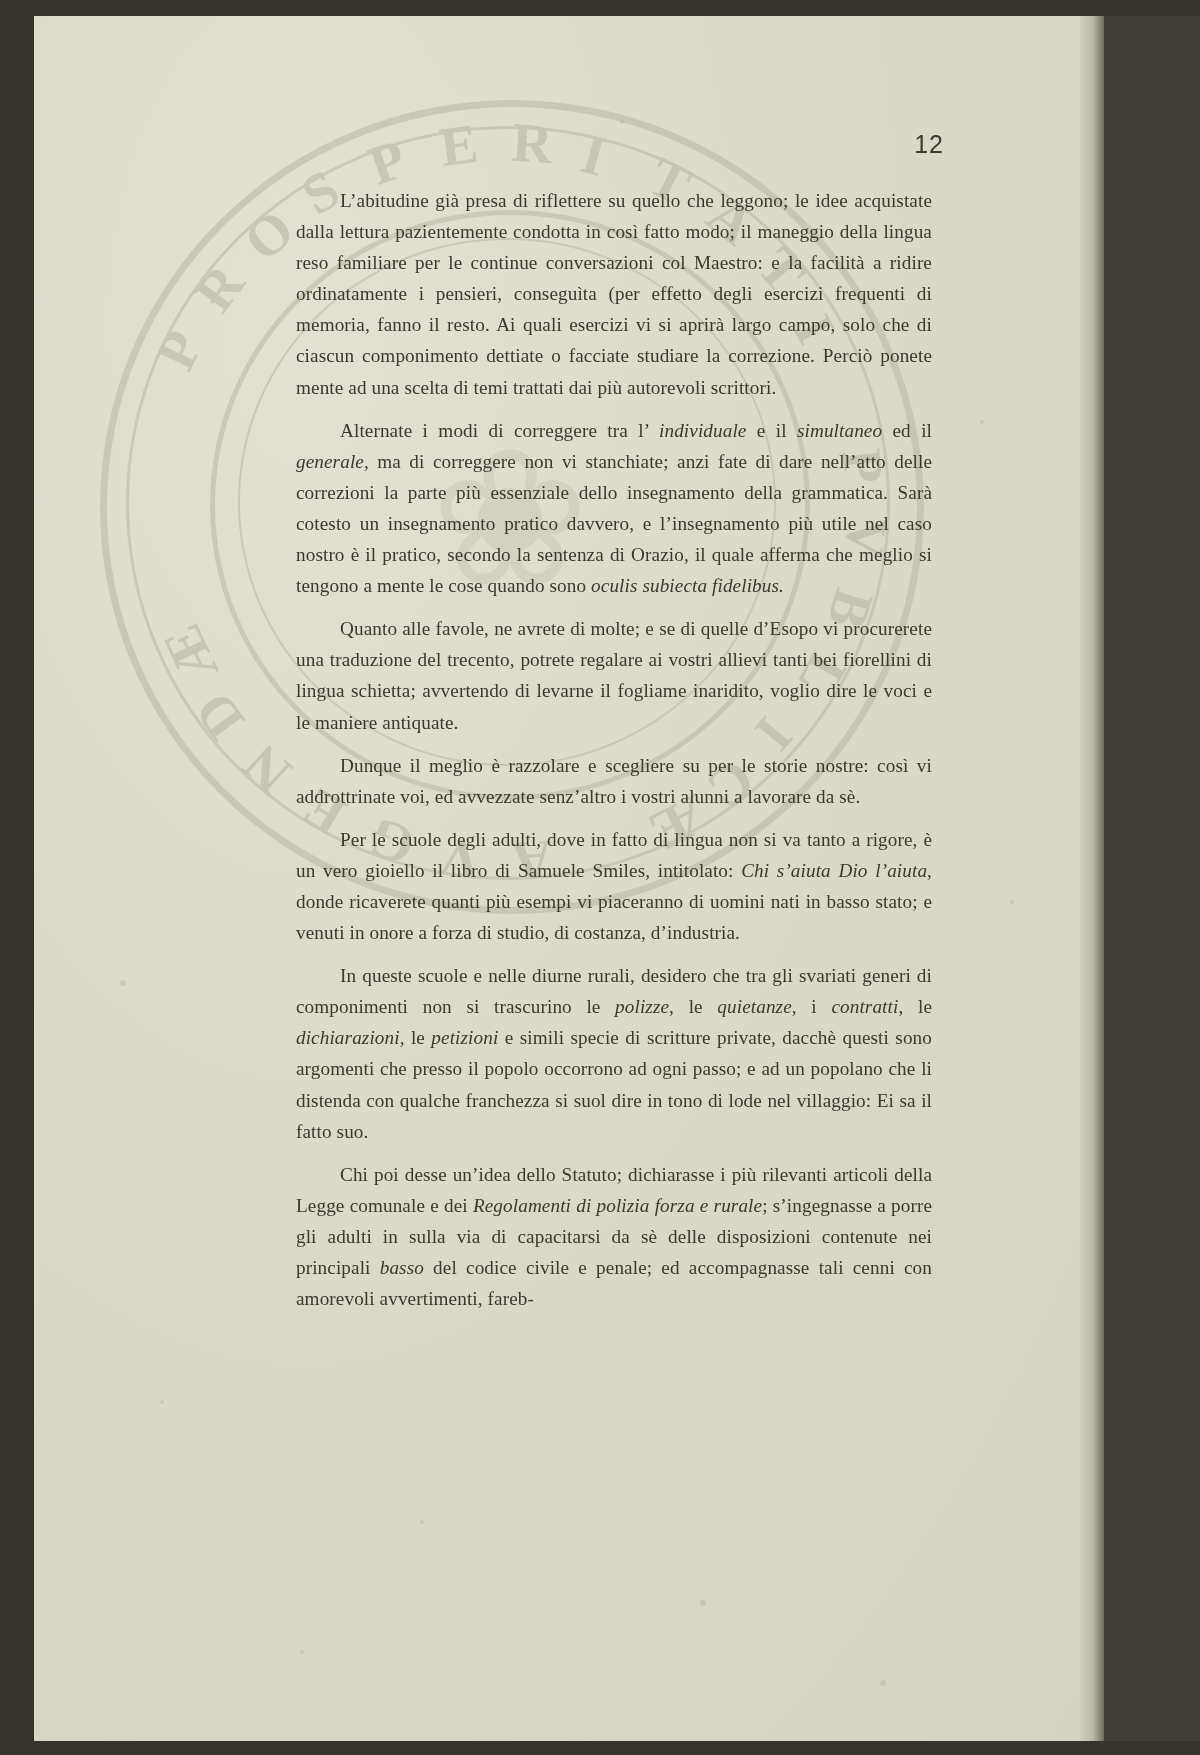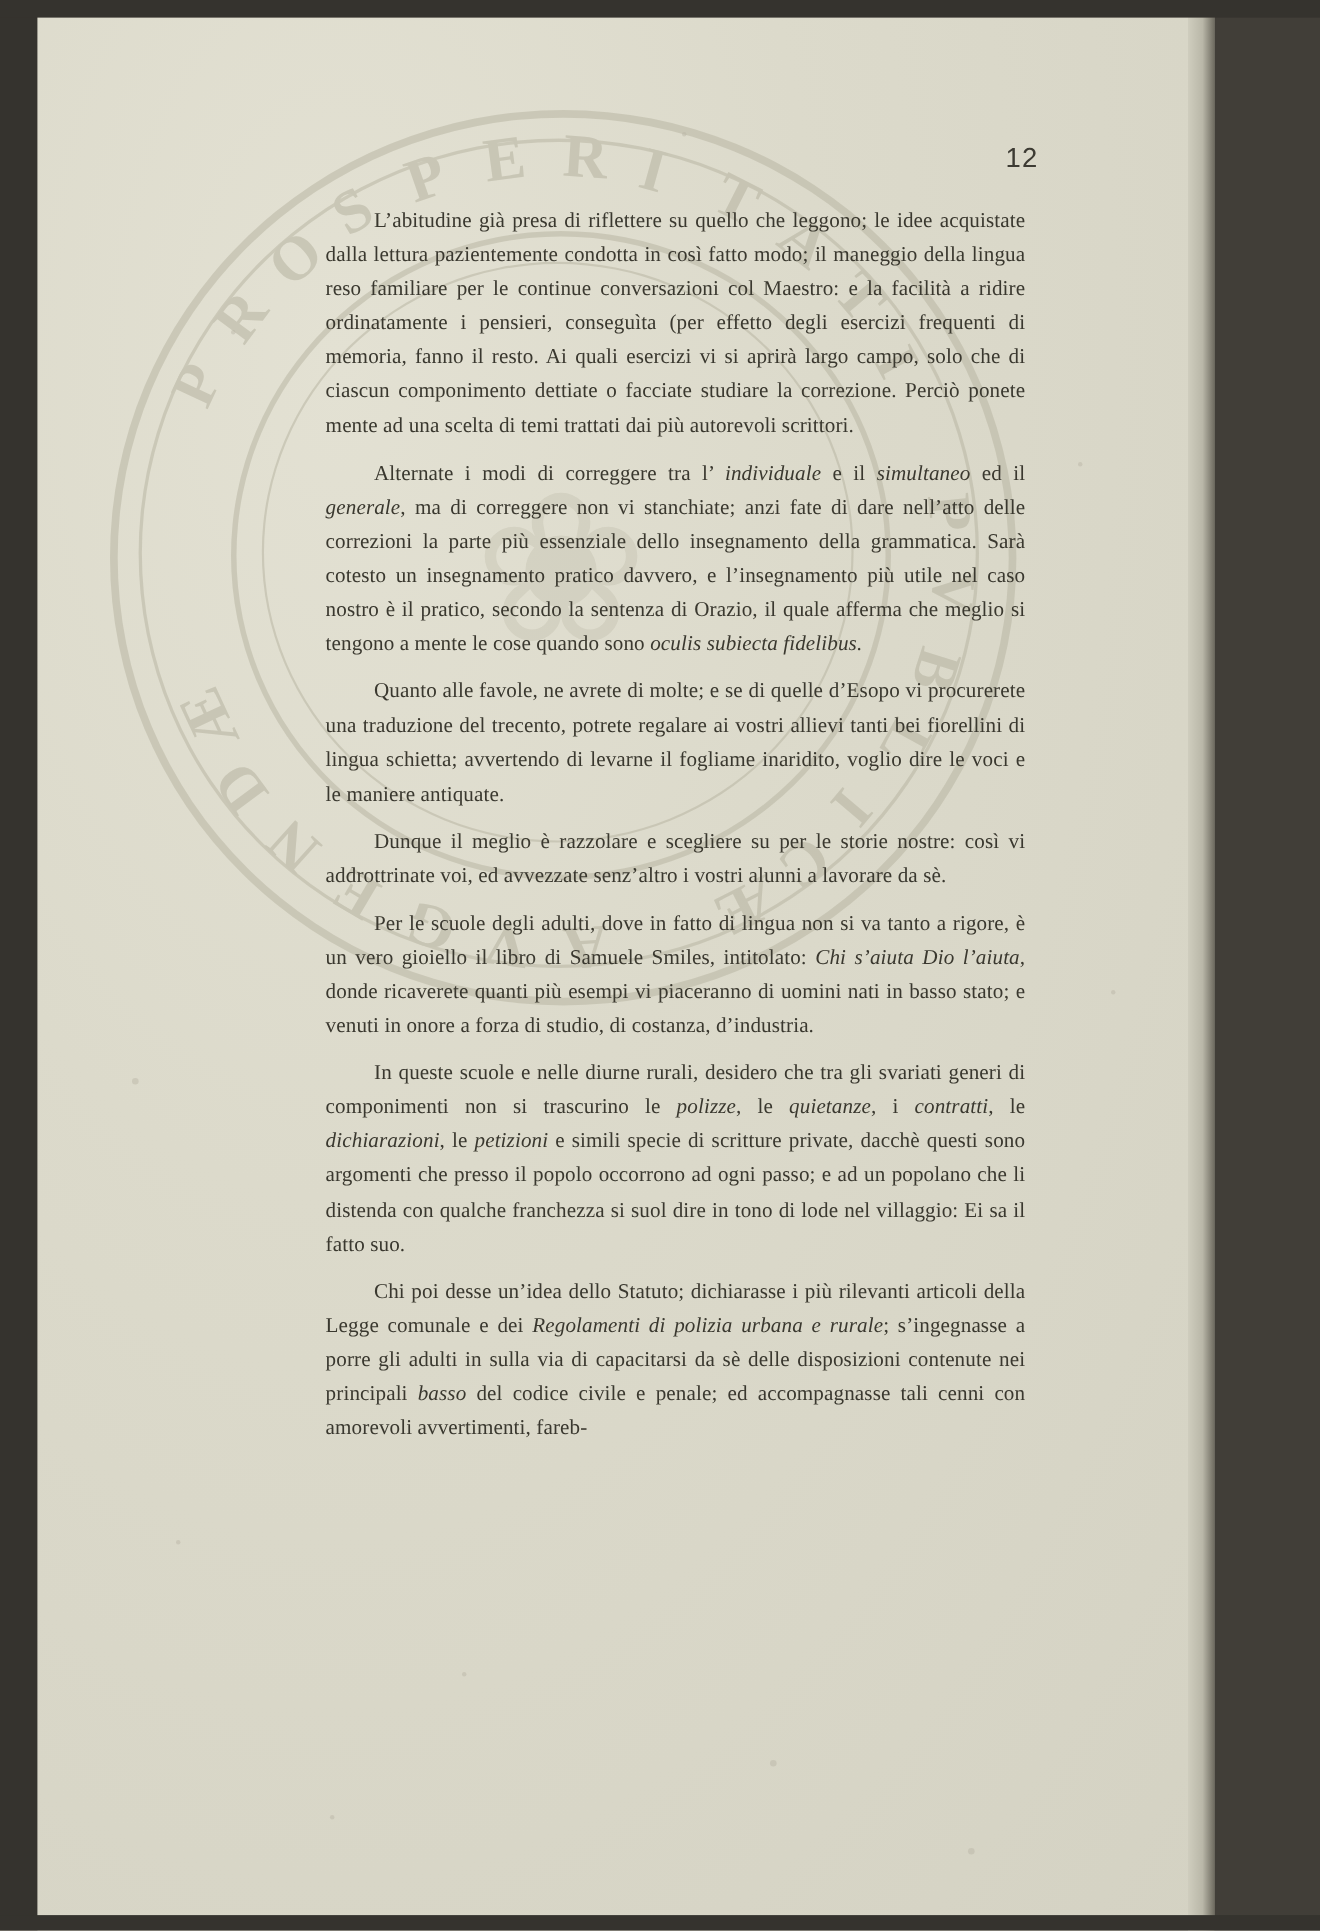--- a/index.html
+++ b/index.html
@@ -185,21 +185,21 @@
 
   <div class="column">
     <div class="folio">12</div>
     <div id="body-text">
         <p>L’abitudine già presa di riflettere su quello che leggono; le idee acquistate dalla lettura pazientemente condotta in così fatto modo; il maneggio della lingua reso familiare per le continue conversazioni col Maestro: e la facilità a ridire ordinatamente i pensieri, conseguìta (per effetto degli esercizi frequenti di memoria, fanno il resto. Ai quali esercizi vi si aprirà largo campo, solo che di ciascun componimento dettiate o facciate studiare la correzione. Perciò ponete mente ad una scelta di temi trattati dai più autorevoli scrittori.</p>
         <p>Alternate i modi di correggere tra l’ <i>individuale</i> e il <i>simultaneo</i> ed il <i>generale</i>, ma di correggere non vi stanchiate; anzi fate di dare nell’atto delle correzioni la parte più essenziale dello insegnamento della grammatica. Sarà cotesto un insegnamento pratico davvero, e l’insegnamento più utile nel caso nostro è il pratico, secondo la sentenza di Orazio, il quale afferma che meglio si tengono a mente le cose quando sono <i>oculis subiecta fidelibus.</i></p>
         <p>Quanto alle favole, ne avrete di molte; e se di quelle d’Esopo vi procurerete una traduzione del trecento, potrete regalare ai vostri allievi tanti bei fiorellini di lingua schietta; avvertendo di levarne il fogliame inaridito, voglio dire le voci e le maniere antiquate.</p>
         <p>Dunque il meglio è razzolare e scegliere su per le storie nostre: così vi addrottrinate voi, ed avvezzate senz’altro i vostri alunni a lavorare da sè.</p>
         <p>Per le scuole degli adulti, dove in fatto di lingua non si va tanto a rigore, è un vero gioiello il libro di Samuele Smiles, intitolato: <i>Chi s’aiuta Dio l’aiuta</i>, donde ricaverete quanti più esempi vi piaceranno di uomini nati in basso stato; e venuti in onore a forza di studio, di costanza, d’industria.</p>
         <p>In queste scuole e nelle diurne rurali, desidero che tra gli svariati generi di componimenti non si trascurino le <i>polizze</i>, le <i>quietanze</i>, i <i>contratti</i>, le <i>dichiarazioni</i>, le <i>petizioni</i> e simili specie di scritture private, dacchè questi sono argomenti che presso il popolo occorrono ad ogni passo; e ad un popolano che li distenda con qualche franchezza si suol dire in tono di lode nel villaggio: Ei sa il fatto suo.</p>
-        <p>Chi poi desse un’idea dello Statuto; dichiarasse i più rilevanti articoli della Legge comunale e dei <i>Regolamenti di polizia urbana e rurale</i>; s’ingegnasse a porre gli adulti in sulla via di capacitarsi da sè delle disposizioni contenute nei principali <i>basso</i> del codice civile e penale; ed accompagnasse tali cenni con amorevoli avvertimenti, fareb-</p>
+        <p>Chi poi desse un’idea dello Statuto; dichiarasse i più rilevanti articoli della Legge comunale e dei <i>Regolamenti di polizia forza e rurale</i>; s’ingegnasse a porre gli adulti in sulla via di capacitarsi da sè delle disposizioni contenute nei principali <i>basso</i> del codice civile e penale; ed accompagnasse tali cenni con amorevoli avvertimenti, fareb-</p>
       </div>
   </div>
 
   <div class="edge-right-inner"></div>
   <div class="edge-left"></div>
   <div class="edge-right"></div>
   <div class="edge-top"></div>
   <div class="edge-bottom"></div>
 <div class="paper-speck" style="left: 120px; top: 980px; width: 6px; height: 6px;"></div>
     <div class="paper-speck" style="left: 160px; top: 1400px; width: 4px; height: 4px;"></div>

